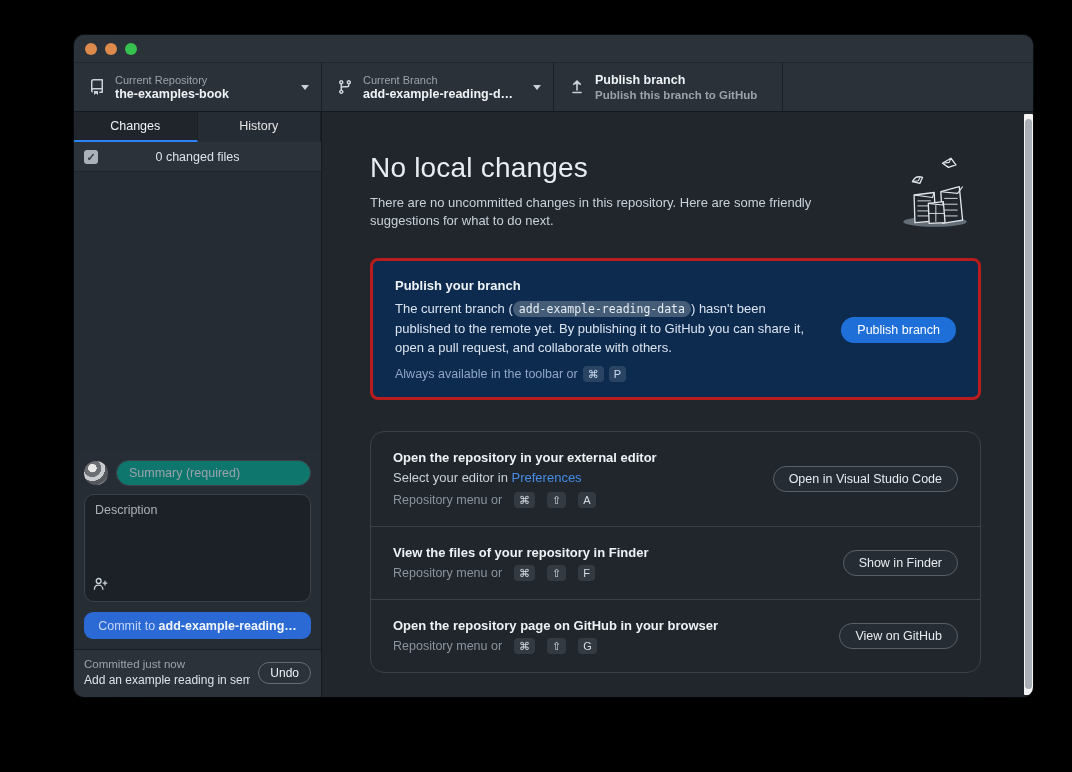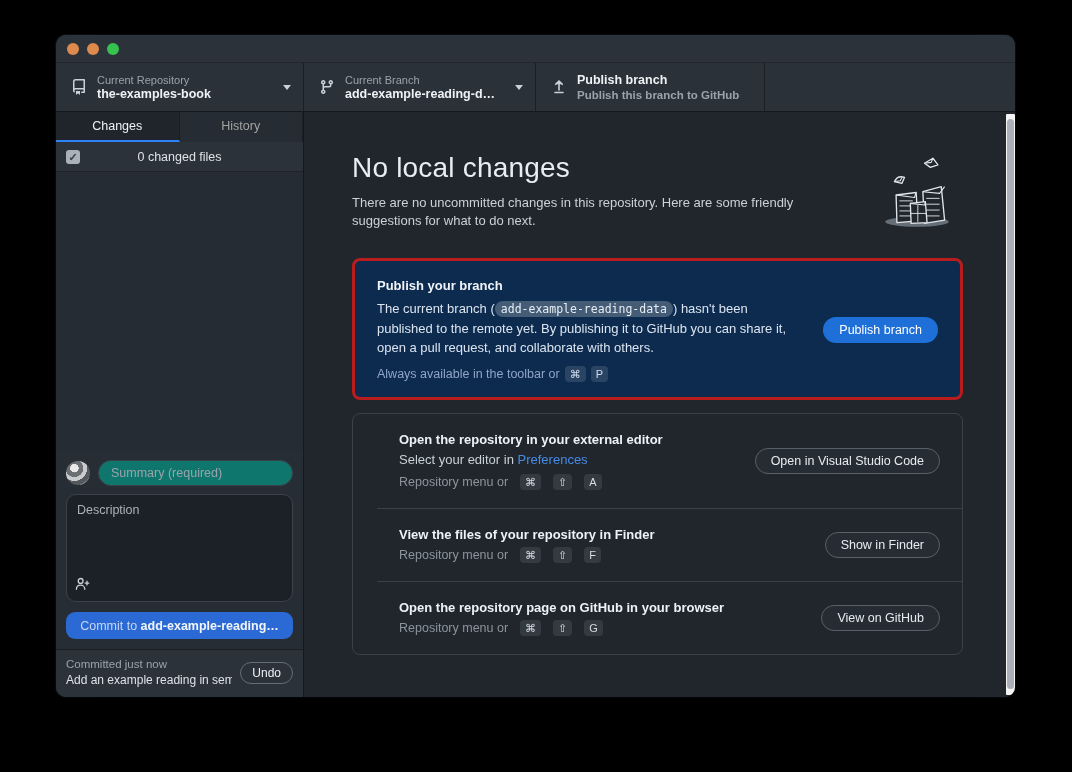--- a/index.html
+++ b/index.html
@@ -1,18 +1,18 @@
 <!DOCTYPE html>
 <html><head>
 <meta charset="utf-8">
 <style>
   * { margin:0; padding:0; box-sizing:border-box; }
   html,body { width:1072px; height:772px; background:#000; font-family:"Liberation Sans", sans-serif; }
   .window {
-    position:absolute; left:56px; top:35px; width:959px; height:662px;
+    position:absolute; left:74px; top:35px; width:959px; height:662px;
     background:#262c33; border-radius:10px; overflow:hidden;
     box-shadow:0 30px 70px rgba(0,0,0,.85), 0 0 0 1px #0d0f12;
     display:flex; flex-direction:column;
   }
   
   .titlebar { height:27px; background:#2b323a; flex:0 0 auto; display:flex; align-items:center; padding-left:11px; }
   .tl { width:12px; height:12px; border-radius:50%; margin-right:8px; }
   .tl.close { background:#de8a4d; }
   .tl.min { background:#de8a4d; }
   .tl.zoom { background:#35c24e; }
@@ -28,21 +28,21 @@
   .tb-label { font-size:11px; color:#9aa3ab; line-height:14px; }
   .tb-value { font-size:12.5px; font-weight:bold; color:#eef2f6; line-height:15px; white-space:nowrap; overflow:hidden; }
   .tb-sub { font-size:11.5px; color:#9aa3ab; line-height:14px; font-weight:bold; }
   .caret { width:0; height:0; border-left:4px solid transparent; border-right:4px solid transparent; border-top:5px solid #c9d1d9; margin-left:8px; flex:0 0 auto; }
   .tb-fill { flex:1; }
   
   .body-row { flex:1; display:flex; min-height:0; }
   
   .sidebar { width:248px; flex:0 0 auto; background:#272d34; border-right:1px solid #15181c; display:flex; flex-direction:column; }
   .tabs { height:30px; display:flex; flex:0 0 auto; background:#262c33; }
-  .tab { flex:1; display:flex; align-items:center; justify-content:center; font-size:12.5px; color:#a3a3a3; cursor:pointer; border-bottom:2px solid transparent; border-right:1px solid #1b1f24; }
+  .tab { flex:1; display:flex; align-items:center; justify-content:center; font-size:12.5px; color:#e5e5e5; cursor:pointer; border-bottom:2px solid transparent; border-right:1px solid #1b1f24; }
   .tab.active { background:#1f252b; color:#eef2f6; border-bottom:2px solid #2f81f7; }
   .files-row { height:30px; flex:0 0 auto; background:#2b323a; border-bottom:1px solid #1f242a; display:flex; align-items:center; padding:0 10px; }
   .checkbox { width:14px; height:14px; border-radius:3px; background:#aab1b8; color:#3a4148; font-size:11px; line-height:14px; text-align:center; font-weight:bold; cursor:pointer; flex:0 0 auto; }
   .files-label { flex:1; text-align:center; font-size:12.5px; color:#dde2e8; margin-right:14px; }
   .file-list { flex:1; background:#262c33; }
   .commit-form { flex:0 0 auto; padding:9px 10px 10px; background:#272d34; }
   .sum-row { display:flex; align-items:center; gap:8px; margin-bottom:8px; }
   .avatar { width:24px; height:24px; border-radius:50%; flex:0 0 auto;
     background:radial-gradient(circle at 35% 30%, #e8e8e8 0 18%, #6b6f74 19% 38%, #c9cccf 39% 55%, #55595e 56% 75%, #9ea2a6 76% 100%); }
   .sum-input { flex:1; height:26px; background:#0f766e; border:1px solid #3b424a; border-radius:13px; padding:0 12px; font-size:12.5px; color:#eef2f6; outline:none; font-family:"Liberation Sans", sans-serif; }
@@ -70,21 +70,21 @@
   .blue-card { margin-top:21px; background:#0d2b4f; border:3px solid #b91c1c; border-radius:8px; padding:17px 22px 15px; display:flex; align-items:center; }
   .bc-left { flex:1; min-width:0; }
   .bc-title { font-size:13px; font-weight:bold; color:#f0f4f8; margin-bottom:6px; }
   .bc-body { font-size:13px; color:#dbe4f0; line-height:19px; max-width:458px; }
   .code-pill { font-family:"DejaVu Sans Mono", monospace; font-size:11.5px; background:rgba(175,184,193,0.35); color:#e6edf3; border-radius:8px; padding:1px 6px; }
   .bc-hint { margin-top:9px; font-size:12.5px; color:#8fa5c6; display:flex; align-items:center; gap:5px; }
   kbd { font-family:"Liberation Sans", sans-serif; font-size:11px; color:#d5dce3; background:#333a42; border-radius:4px; padding:2px 5px; line-height:12px; display:inline-block; }
   .blue-card kbd { background:rgba(255,255,255,0.12); color:#cfdcee; }
   .btn-primary { flex:0 0 auto; margin-left:20px; background:#1f6fd8; border:none; border-radius:14px; color:#fff; font-size:12.5px; padding:6px 16px; cursor:pointer; font-family:"Liberation Sans", sans-serif; }
   
-  .group-card { margin-top:13px; border:1px solid #3a414a; border-radius:8px; margin-bottom:28px;padding-left:24px; }
+  .group-card { margin-top:31px; border:1px solid #3a414a; border-radius:14px; margin-bottom:28px; }
   .sg-row { display:flex; align-items:center; padding:18px 22px; border-bottom:1px solid #3a414a; }
   .sg-row:last-child { border-bottom:none; }
   .sg-left { flex:1; min-width:0; }
   .sg-title { font-size:13px; font-weight:bold; color:#eef2f6; margin-bottom:5px; }
   .sg-line { font-size:13px; color:#c9d1d9; margin-bottom:7px; }
   .sg-line a { color:#478be6; text-decoration:none; cursor:pointer; }
   .sg-hint { font-size:12.5px; color:#8b949e; display:flex; align-items:center; gap:12px; }
   .btn-secondary { flex:0 0 auto; margin-left:20px; background:#262c33; border:1px solid #596068; border-radius:14px; color:#e6ebf0; font-size:12.5px; padding:5px 15px; cursor:pointer; white-space:nowrap; font-family:"Liberation Sans", sans-serif; }
   
   .scroll-track { position:absolute; top:2px; right:0; bottom:2px; width:9px; background:#f4f4f4; border-radius:1px; }

